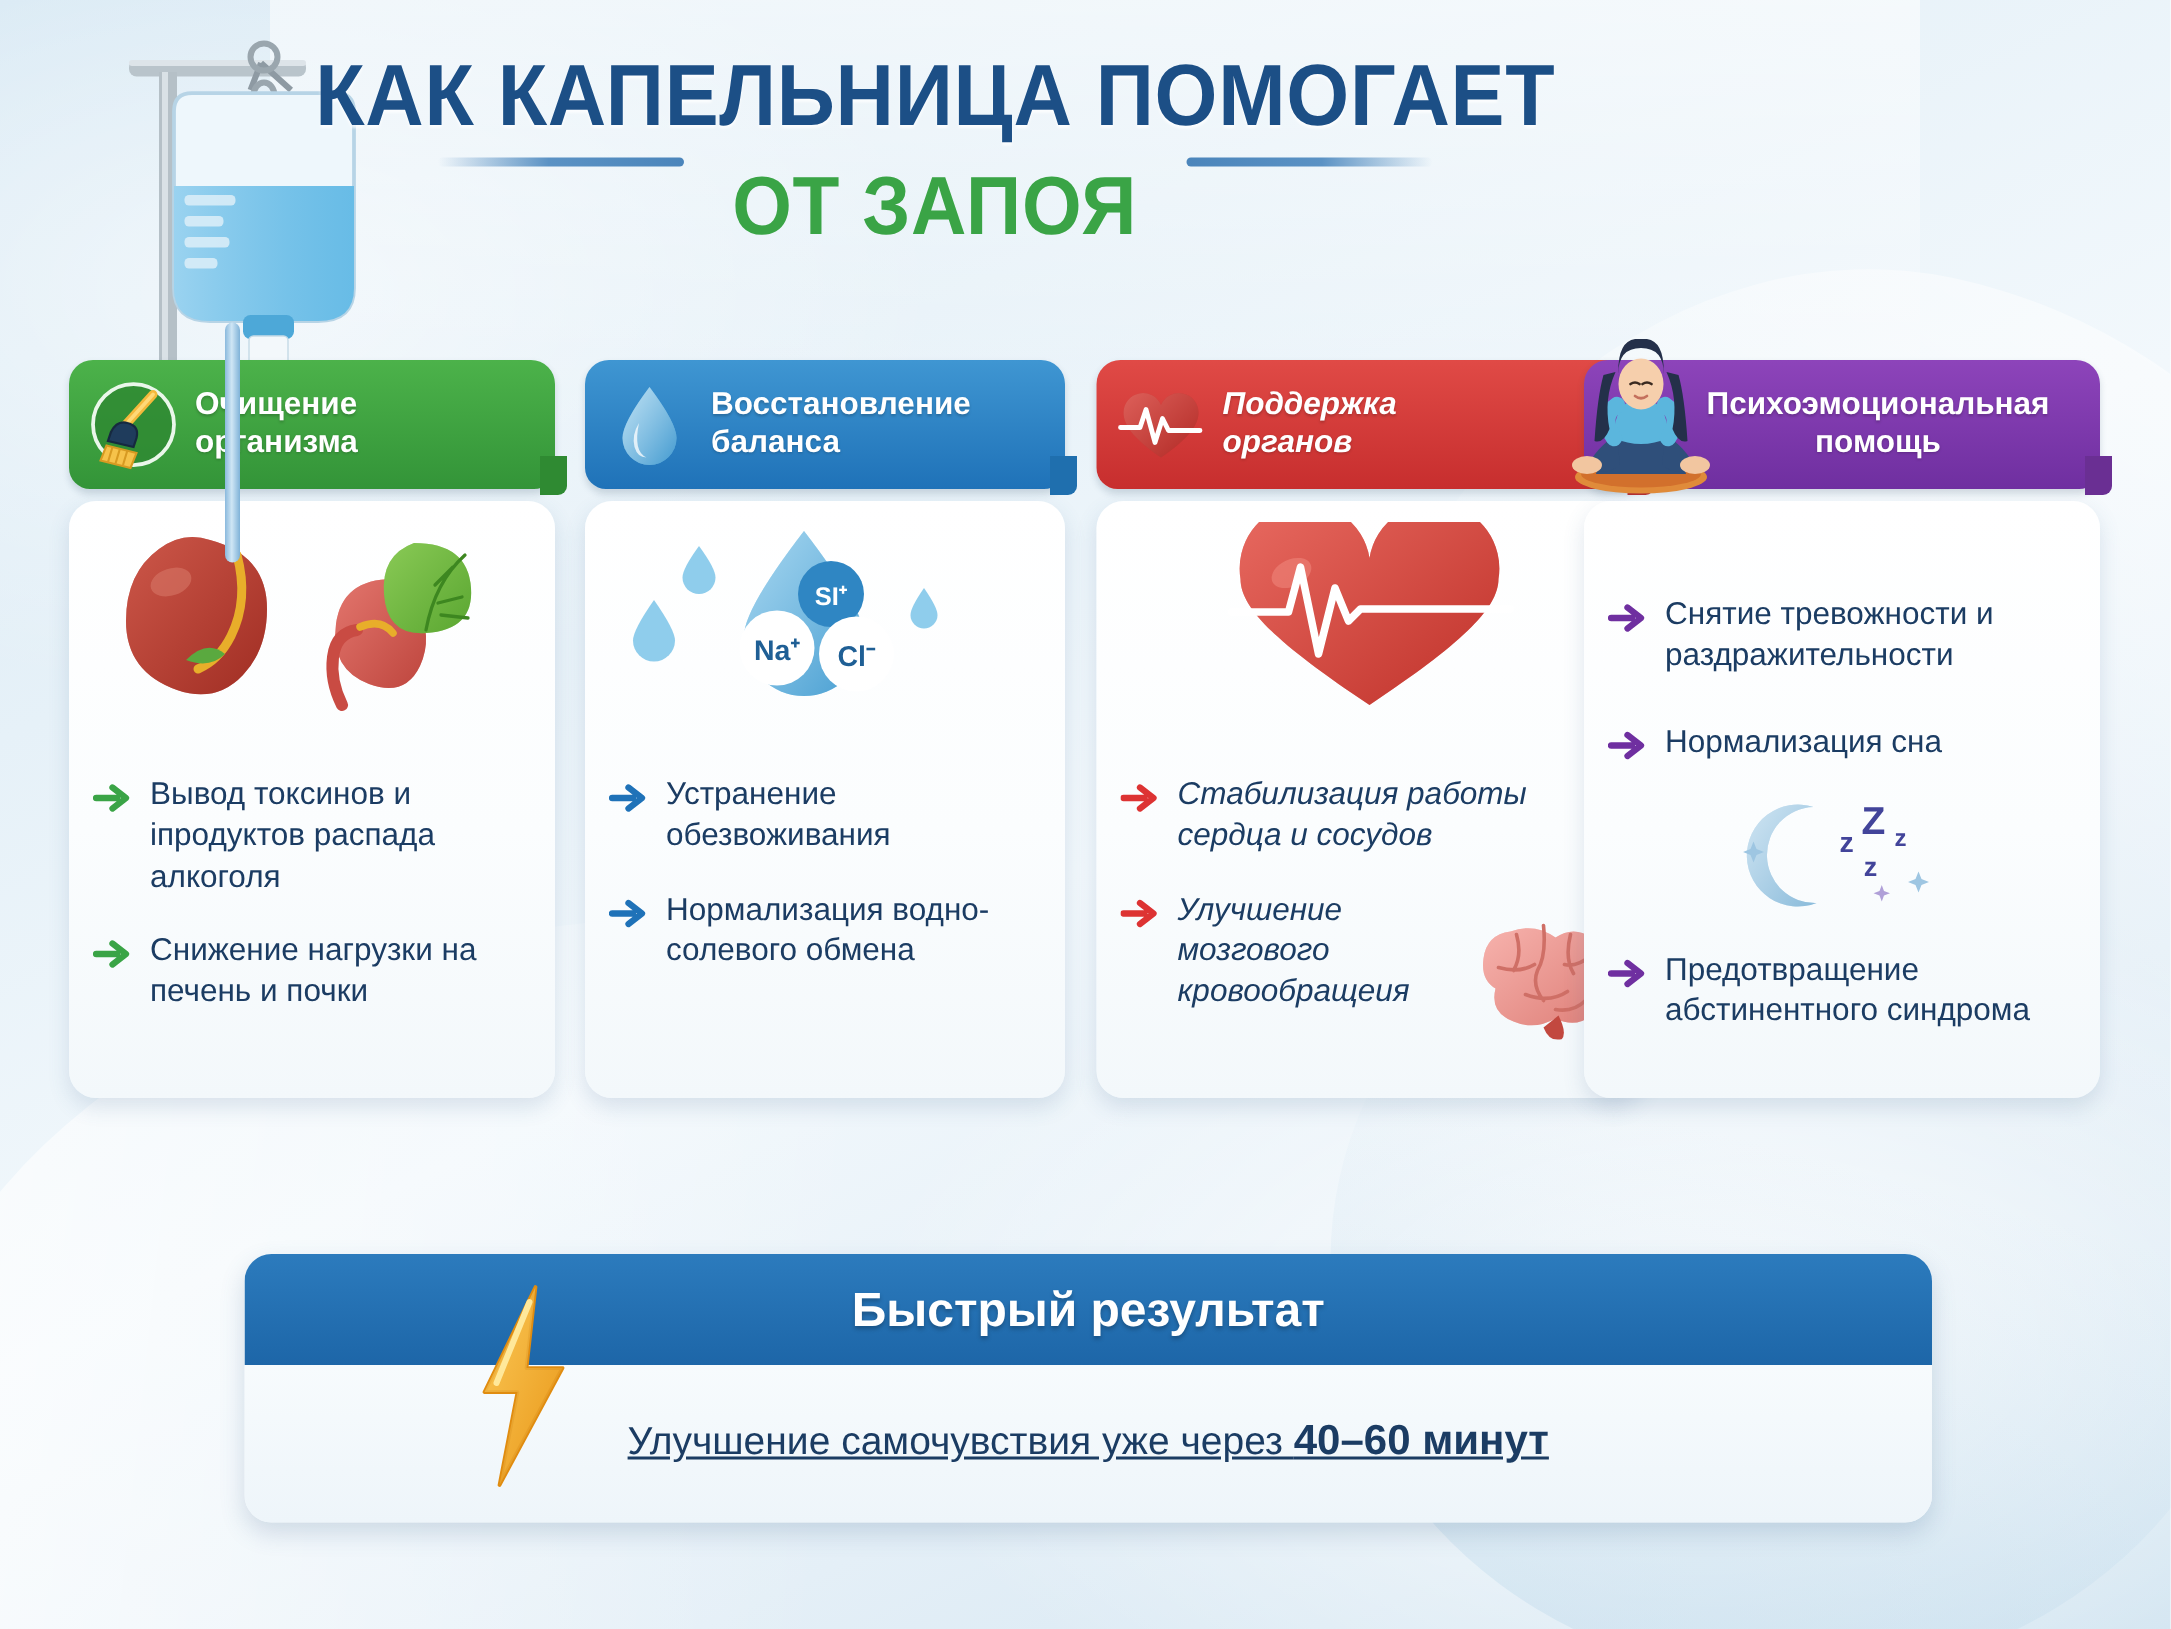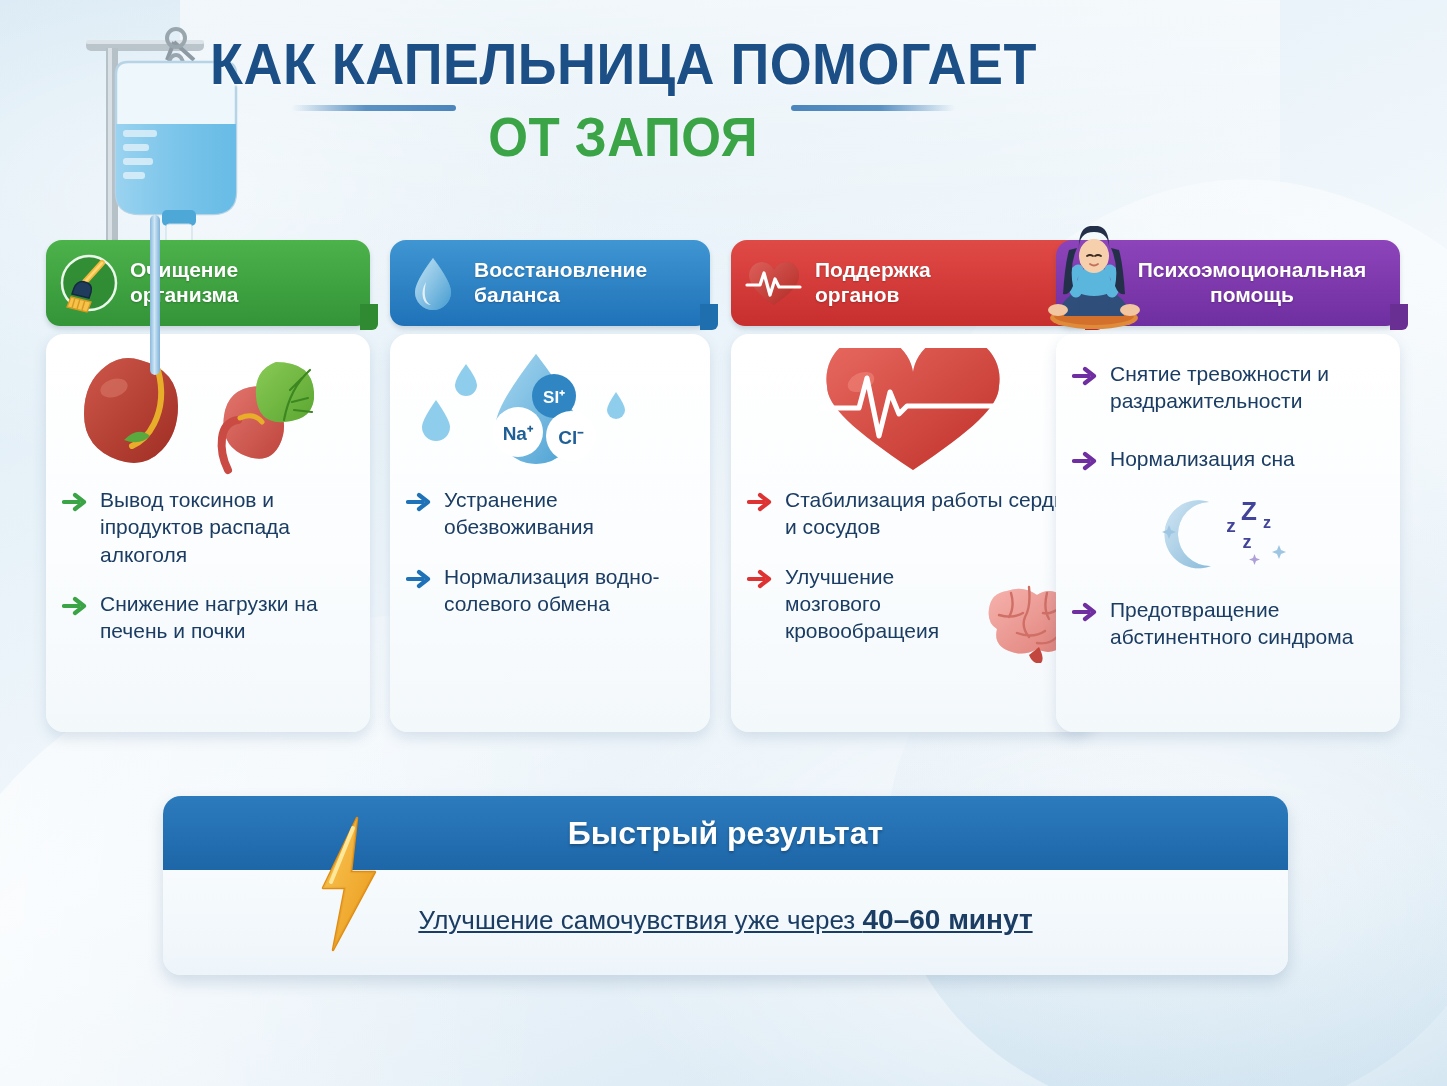--- a/index.html
+++ b/index.html
@@ -54,27 +54,27 @@
   .card-head .tail{position:absolute;right:-8px;bottom:-4px;width:18px;height:26px;border-radius:0 0 6px 0;}
   .head-title{color:#fff;font-size:21px;font-weight:bold;line-height:1.18;text-shadow:0 1px 2px rgba(0,0,0,.22);}
   .head-icon{width:62px;height:62px;flex:0 0 62px;position:relative;}
   .card-body{
     margin-top:8px;background:linear-gradient(180deg,#ffffff,#fbfdfe 55%,#f3f8fb);
     border-radius:18px;box-shadow:0 6px 14px rgba(60,100,140,.16);
     position:relative;box-sizing:border-box;padding:14px 16px 18px 16px;
     min-height:398px;
   }
   .hero{height:132px;position:relative;margin-bottom:6px;}
-  .bullets{display:flex;flex-direction:column;gap:22px;}
+  .bullets{display:flex;flex-direction:column;gap:22px;margin-top:36px;}
   .bullet{display:flex;gap:12px;align-items:flex-start;}
   .arrow{flex:0 0 26px;width:26px;height:26px;margin-top:3px;}
   .btext{font-size:21px;line-height:1.3;color:#1b3c63;}
 
   
-  .banner{position:absolute;left:163px;top:796px;width:1125px;border-radius:18px;overflow:hidden;
+  .banner{position:absolute;left:163px;top:836px;width:1125px;border-radius:18px;overflow:hidden;
     box-shadow:0 7px 16px rgba(60,100,140,.20);background:#f4f9fc;}
   .banner-head{height:74px;background:linear-gradient(180deg,#2c7bbd,#1d66a8);
     display:flex;align-items:center;justify-content:center;}
   .banner-head-txt{color:#fff;font-size:32px;font-weight:bold;text-shadow:0 2px 3px rgba(0,0,0,.25);}
   .banner-body{padding:30px 40px 34px 40px;text-align:center;
     background:linear-gradient(180deg,#f7fbfd,#eef5fa);}
   .banner-line1{font-size:26px;color:#1b3c63;line-height:1.45;text-decoration:underline;}
   .banner-line1 b{font-weight:bold;font-size:28px;}
   .banner-line2{font-size:26px;color:#1b3c63;line-height:1.45;}
   .bolt{position:absolute;left:148px;top:18px;width:74px;height:140px;}
@@ -253,21 +253,21 @@
             <svg width="26" height="26" viewBox="0 0 26 26">
                 <path d="M2 13 h14 M13 6 l9 7 l-9 7" stroke="#1f72b8" stroke-width="4.2" fill="none" stroke-linecap="round" stroke-linejoin="round"></path>
               </svg>
           </div>
           <div class="btext">Нормализация водно-солевого обмена</div>
         </div>
       </div>
     </div>
   </div>
 
-  <div class="card" id="card2" style="left:731px;width:364px;">
+  <div class="card" id="card2" style="left:731px;width:364px;font-style:italic;">
     <div class="card-head" style="background:linear-gradient(180deg,#e04a46,#c72e2e);">
       <div class="tail" style="background:#c02f2f;"></div>
       <div class="head-icon">
         <svg width="62" height="62" viewBox="0 0 62 62">
           <path d="M31 53 C12 40 6 31 6 23 A13 13 0 0 1 31 18 A13 13 0 0 1 56 23 C56 31 50 40 31 53 z" fill="#c5342f"></path>
           <path d="M31 53 C12 40 6 31 6 23 A13 13 0 0 1 31 18 A13 13 0 0 1 56 23 C56 31 50 40 31 53 z" fill="url(#hg)" opacity=".5"></path>
           <defs>
               <linearGradient id="hg" x1="0" y1="0" x2="1" y2="1">
             <stop offset="0" stop-color="#f58b84"></stop>
                 <stop offset="1" stop-color="#9c1f1b"></stop>

